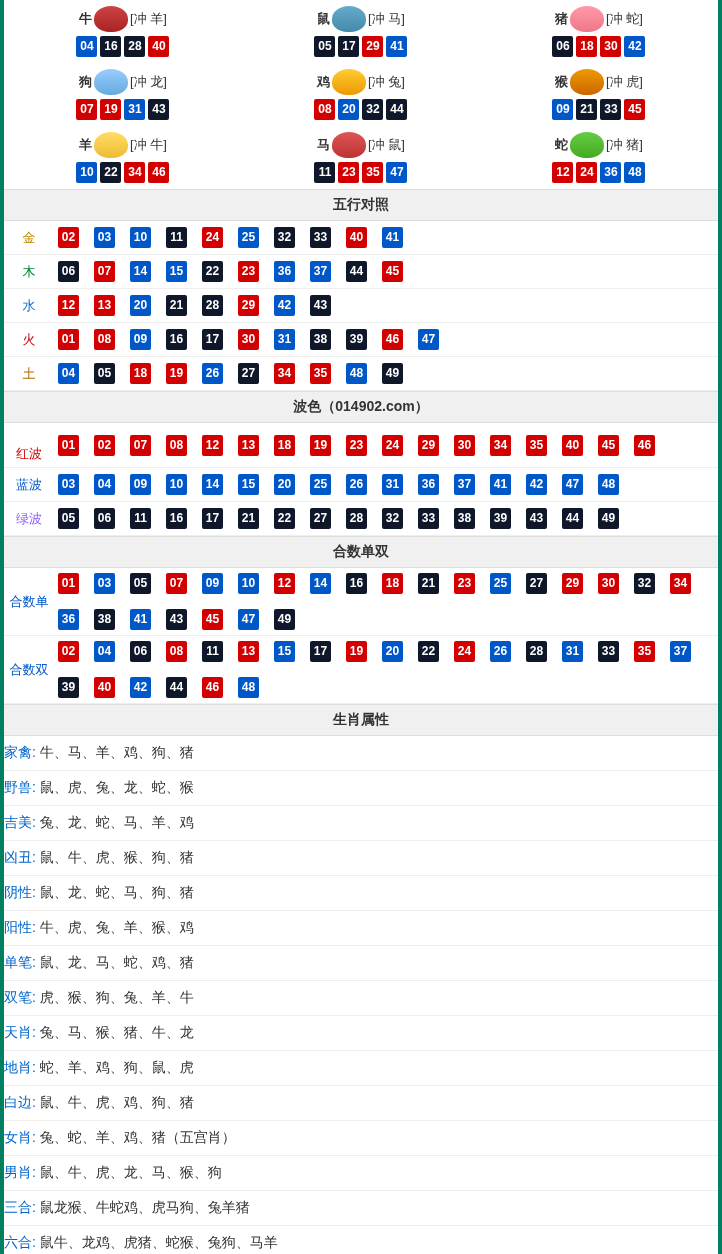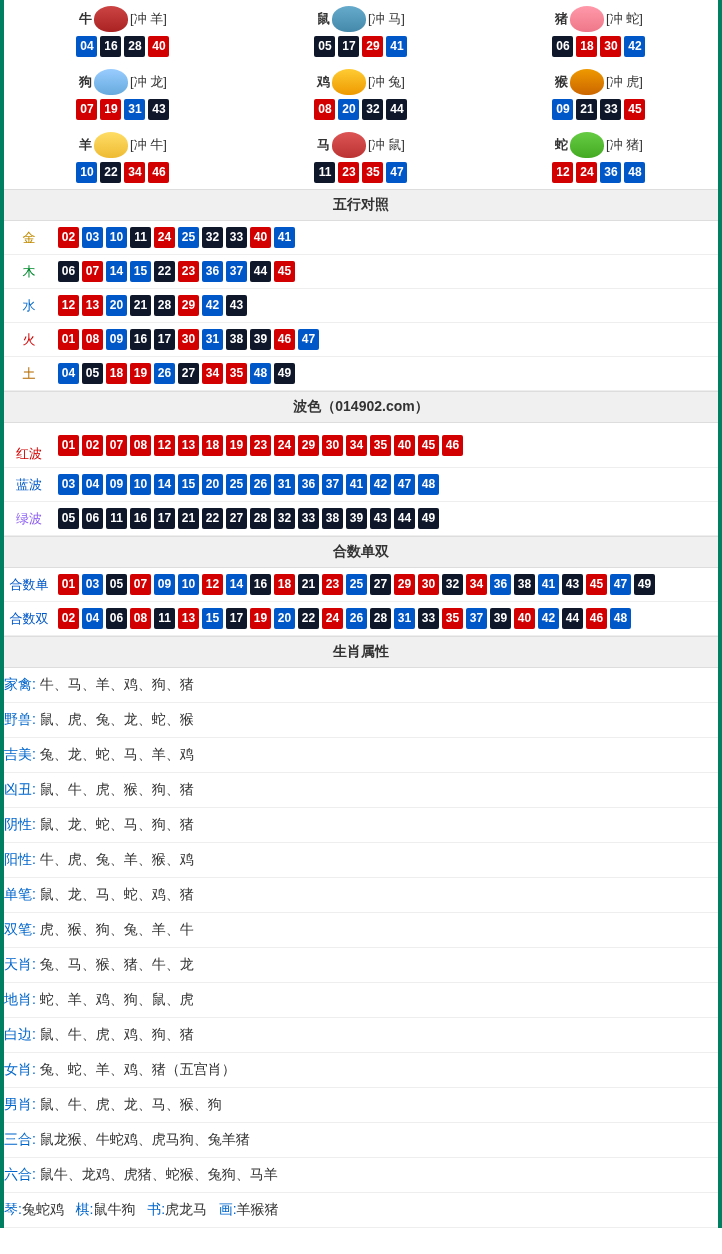--- a/index.html
+++ b/index.html
@@ -11,21 +11,21 @@
   .zodiac-name { font-weight: bold; }
   .zodiac-conflict { color: #333; }
   .balls { display: flex; justify-content: center; gap: 3px; }
   .ball { display: inline-block; width: 21px; height: 21px; line-height: 21px; text-align: center; color: #fff; font-size: 12px; font-weight: bold; border-radius: 2px; }
   .red { background: #d20000; }
   .blue { background: #0057c8; }
   .green { background: #0f172a; }
   .section-header { background: #f0f0f0; text-align: center; padding: 6px 0; font-size: 14px; border-top: 1px solid #ddd; border-bottom: 1px solid #ddd; font-weight: bold; }
   .row { display: flex; border-bottom: 1px solid #eee; align-items: center; min-height: 34px; }
   .row-label { width: 50px; text-align: center; font-size: 13px; padding: 4px 0; }
-  .row-balls { flex: 1; display: flex; flex-wrap: wrap; gap: 3px; padding: 5px 4px; }
+  .row-balls { flex: 1; display: flex; flex-wrap: wrap; gap: 15px; padding: 5px 4px; }
   .gold { color: #c08a00; }
   .wood { color: #008a2e; }
   .water { color: #0066cc; }
   .fire { color: #d20000; }
   .earth { color: #b56a00; }
   .redtxt { color: #d20000; margin-top: 18px; }
   .bluetxt { color: #0057c8; }
   .greentxt { color: #8b5cf6; }
   .attr-row { text-align: left; padding: 8px 0; border-bottom: 1px solid #eee; font-size: 14px; }
   .attr-label { color: #0066cc; }

